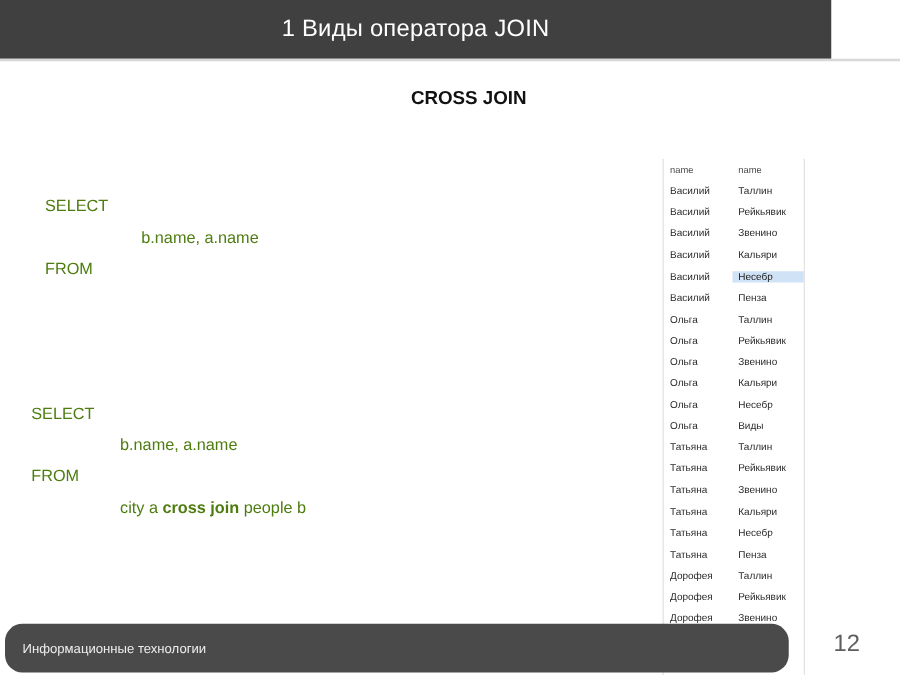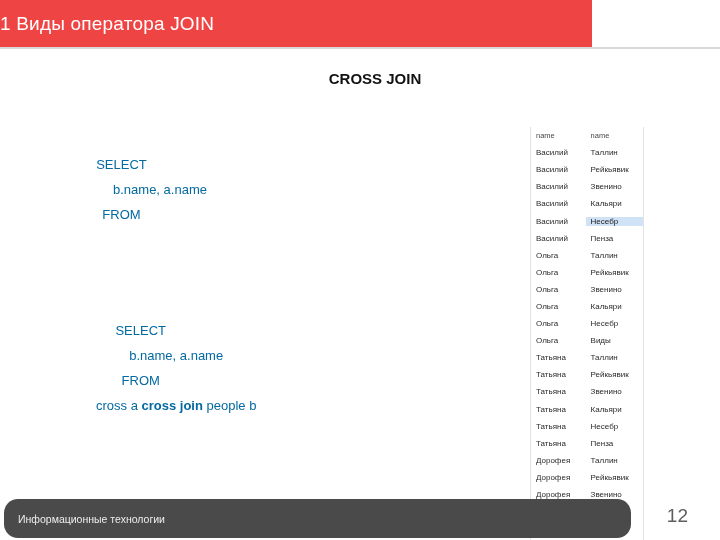--- a/index.html
+++ b/index.html
@@ -13,26 +13,26 @@
     font-family: "Liberation Sans", sans-serif;
     overflow: hidden;
     position: relative;
   }
 
   
   #title-bar {
     position: absolute;
     left: 0;
     top: 0;
-    width: 592px;
+    width: 665px;
     height: 47px;
-    background: #ef4444;
+    background: #404040;
     display: flex;
     align-items: center;
-    justify-content: flex-start;
+    justify-content: center;
   }
   #title-bar .title-text {
     color: #ffffff;
     font-size: 19px;
     letter-spacing: 0.2px;
     white-space: nowrap;
   }
   #title-underline {
     position: absolute;
     left: 0;
@@ -70,23 +70,22 @@
     font-size: 13px;
     font-weight: bold;
     color: #161616;
     white-space: nowrap;
   }
 
   
   .sql-block {
     position: absolute;
     font-size: 13px;
-    color: #0369a1;
+    color: #4d7c0f;
     line-height: 25px;
-    text-align: center;
   }
   #sql-block-1 { left: 0; top: 87px; }
   #sql-block-2 { left: 0; top: 253px; }
 
   .sql-line {
     white-space: pre;
     display: block;
   }
   .sql-kw { display: inline-block; }
   #sql-block-1 .indent-0 { padding-left: 36px; }
@@ -173,21 +172,21 @@
 
   <div id="sql-block-1" class="sql-block">
       <span class="sql-line indent-0"><span class="sql-kw">SELECT</span></span>
       <span class="sql-line indent-1"><span class="sql-kw">b.name, a.name</span></span>
       <span class="sql-line indent-0"><span class="sql-kw">FROM</span></span>
     </div>
   <div id="sql-block-2" class="sql-block">
       <span class="sql-line indent-0"><span class="sql-kw">SELECT</span></span>
       <span class="sql-line indent-1"><span class="sql-kw">b.name, a.name</span></span>
       <span class="sql-line indent-0"><span class="sql-kw">FROM</span></span>
-      <span class="sql-line indent-1"><span class="sql-kw">cross a </span><span class="sql-kw sql-bold">cross join</span><span class="sql-kw"> people b</span></span>
+      <span class="sql-line indent-1"><span class="sql-kw">city a </span><span class="sql-kw sql-bold">cross join</span><span class="sql-kw"> people b</span></span>
     </div>
 
   <div id="result-table">
       <div class="trow header">
         <div class="cell c1">name</div>
         <div class="cell c2">name</div>
       </div>
       <div class="trow">
         <div class="cell c1">Василий</div>
         <div class="cell c2">Таллин</div>

